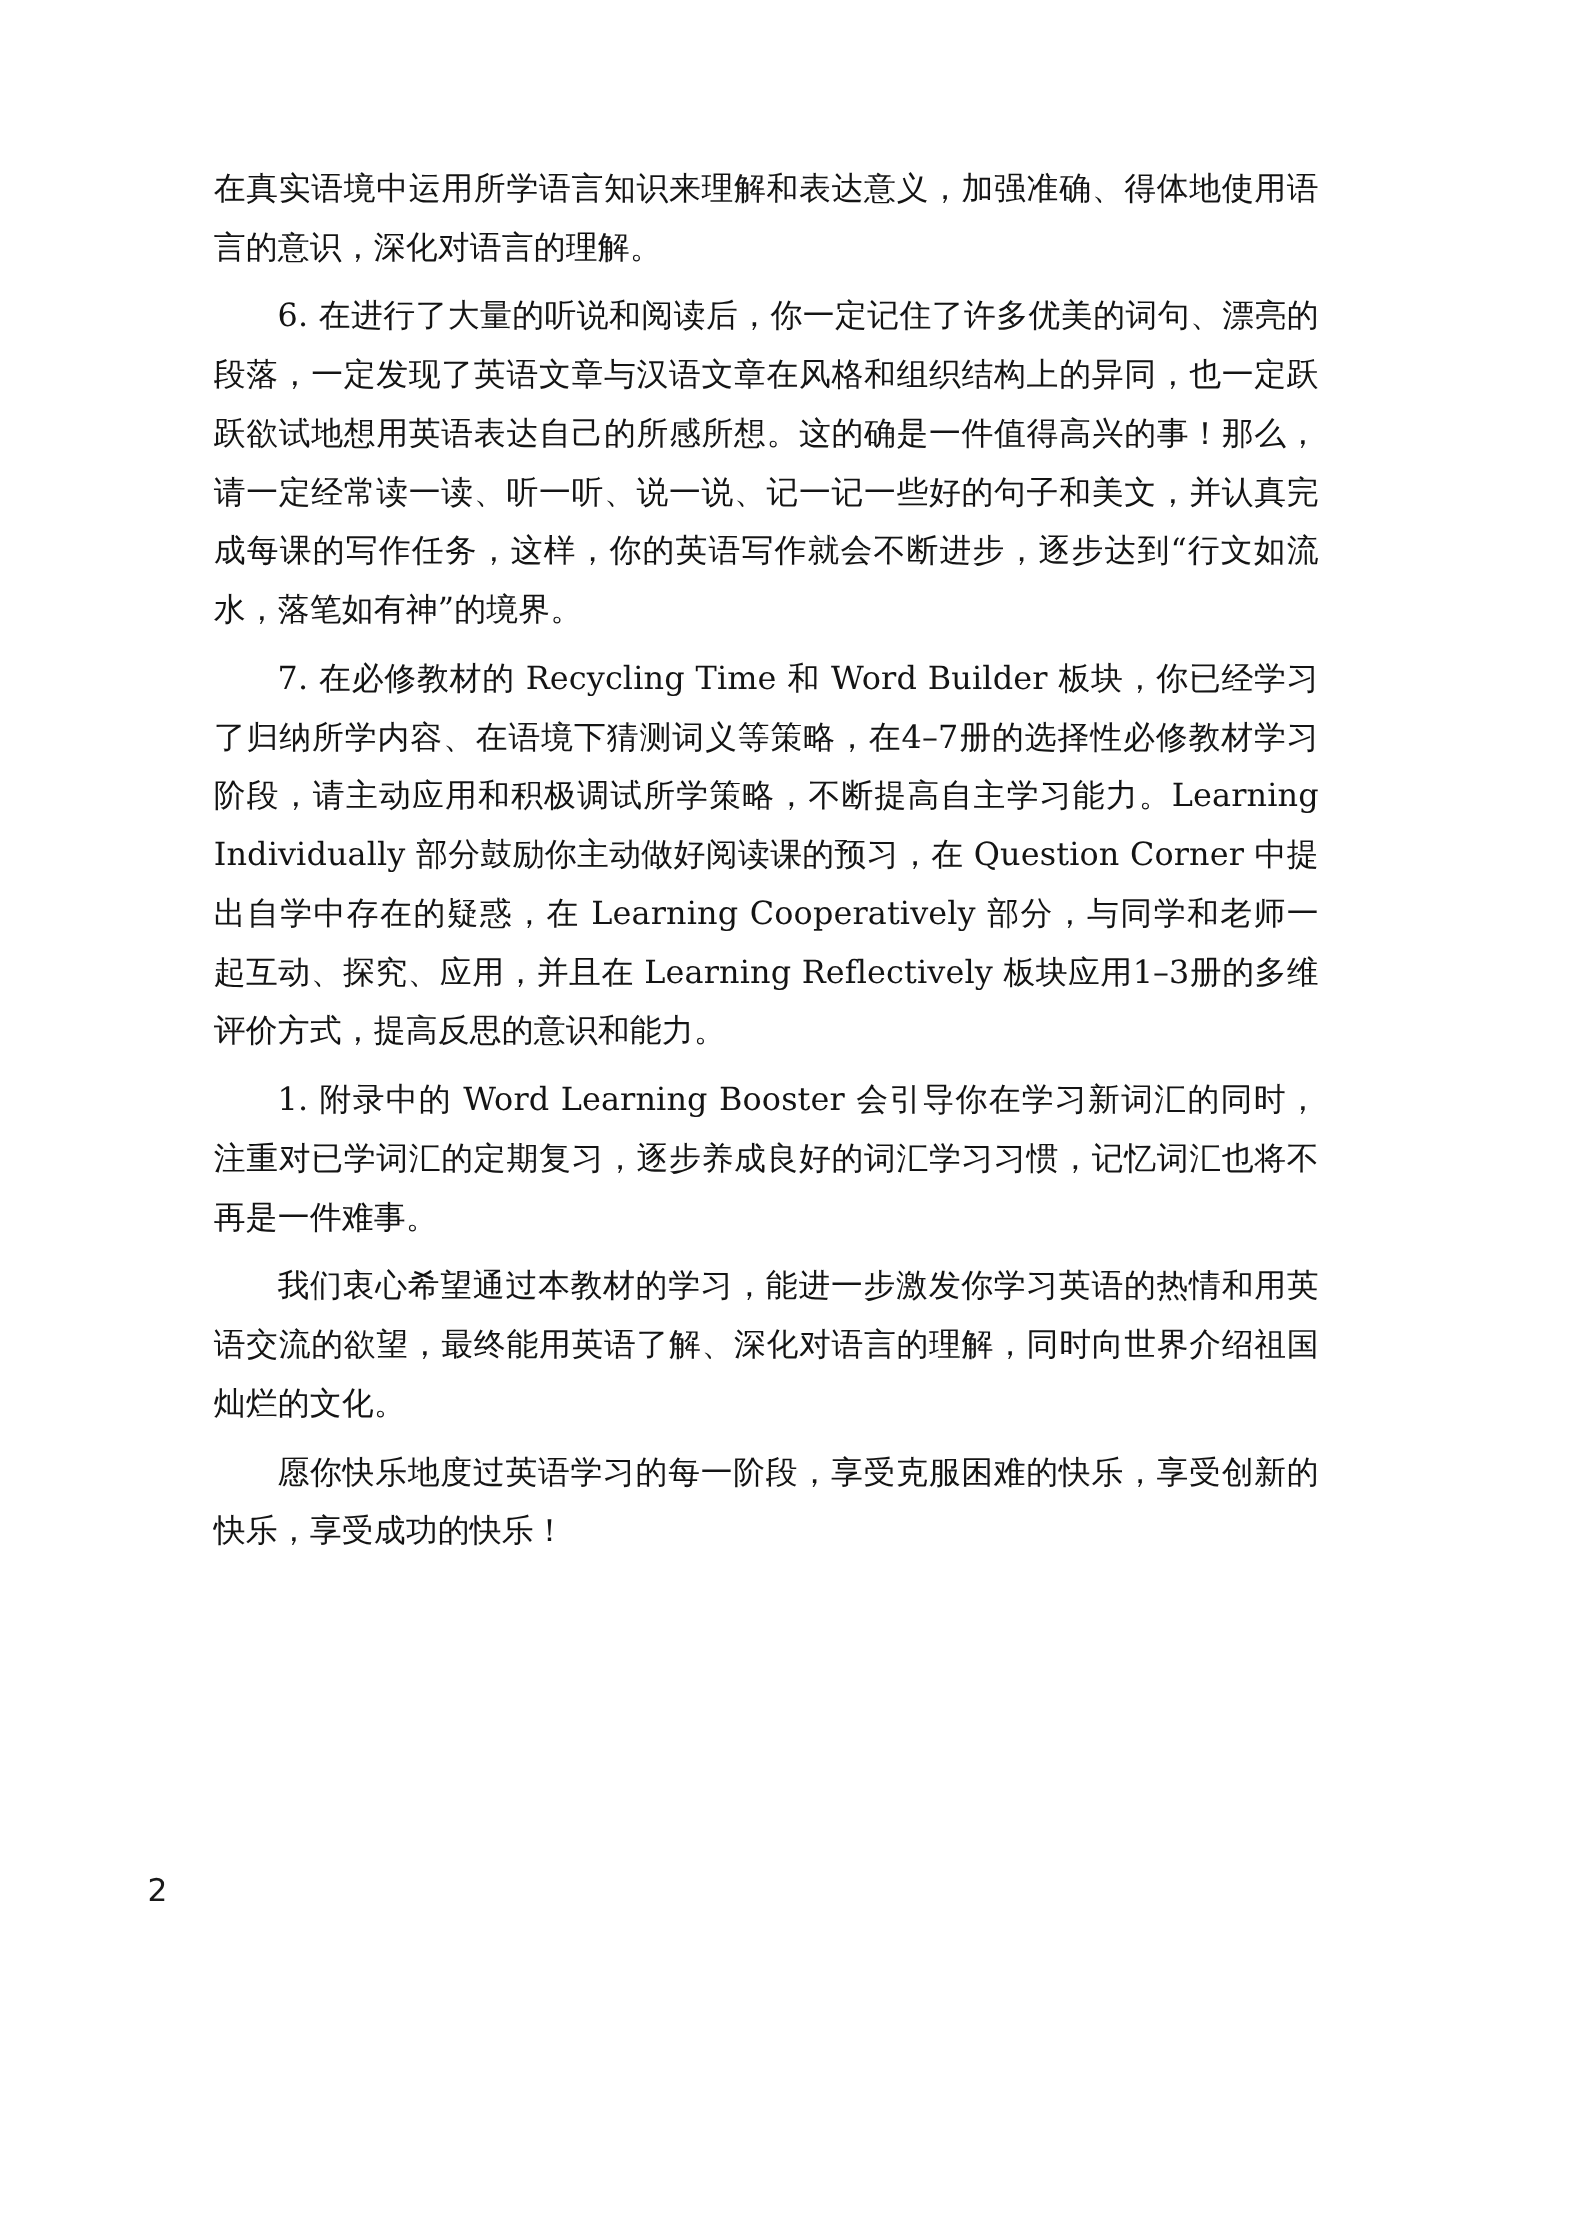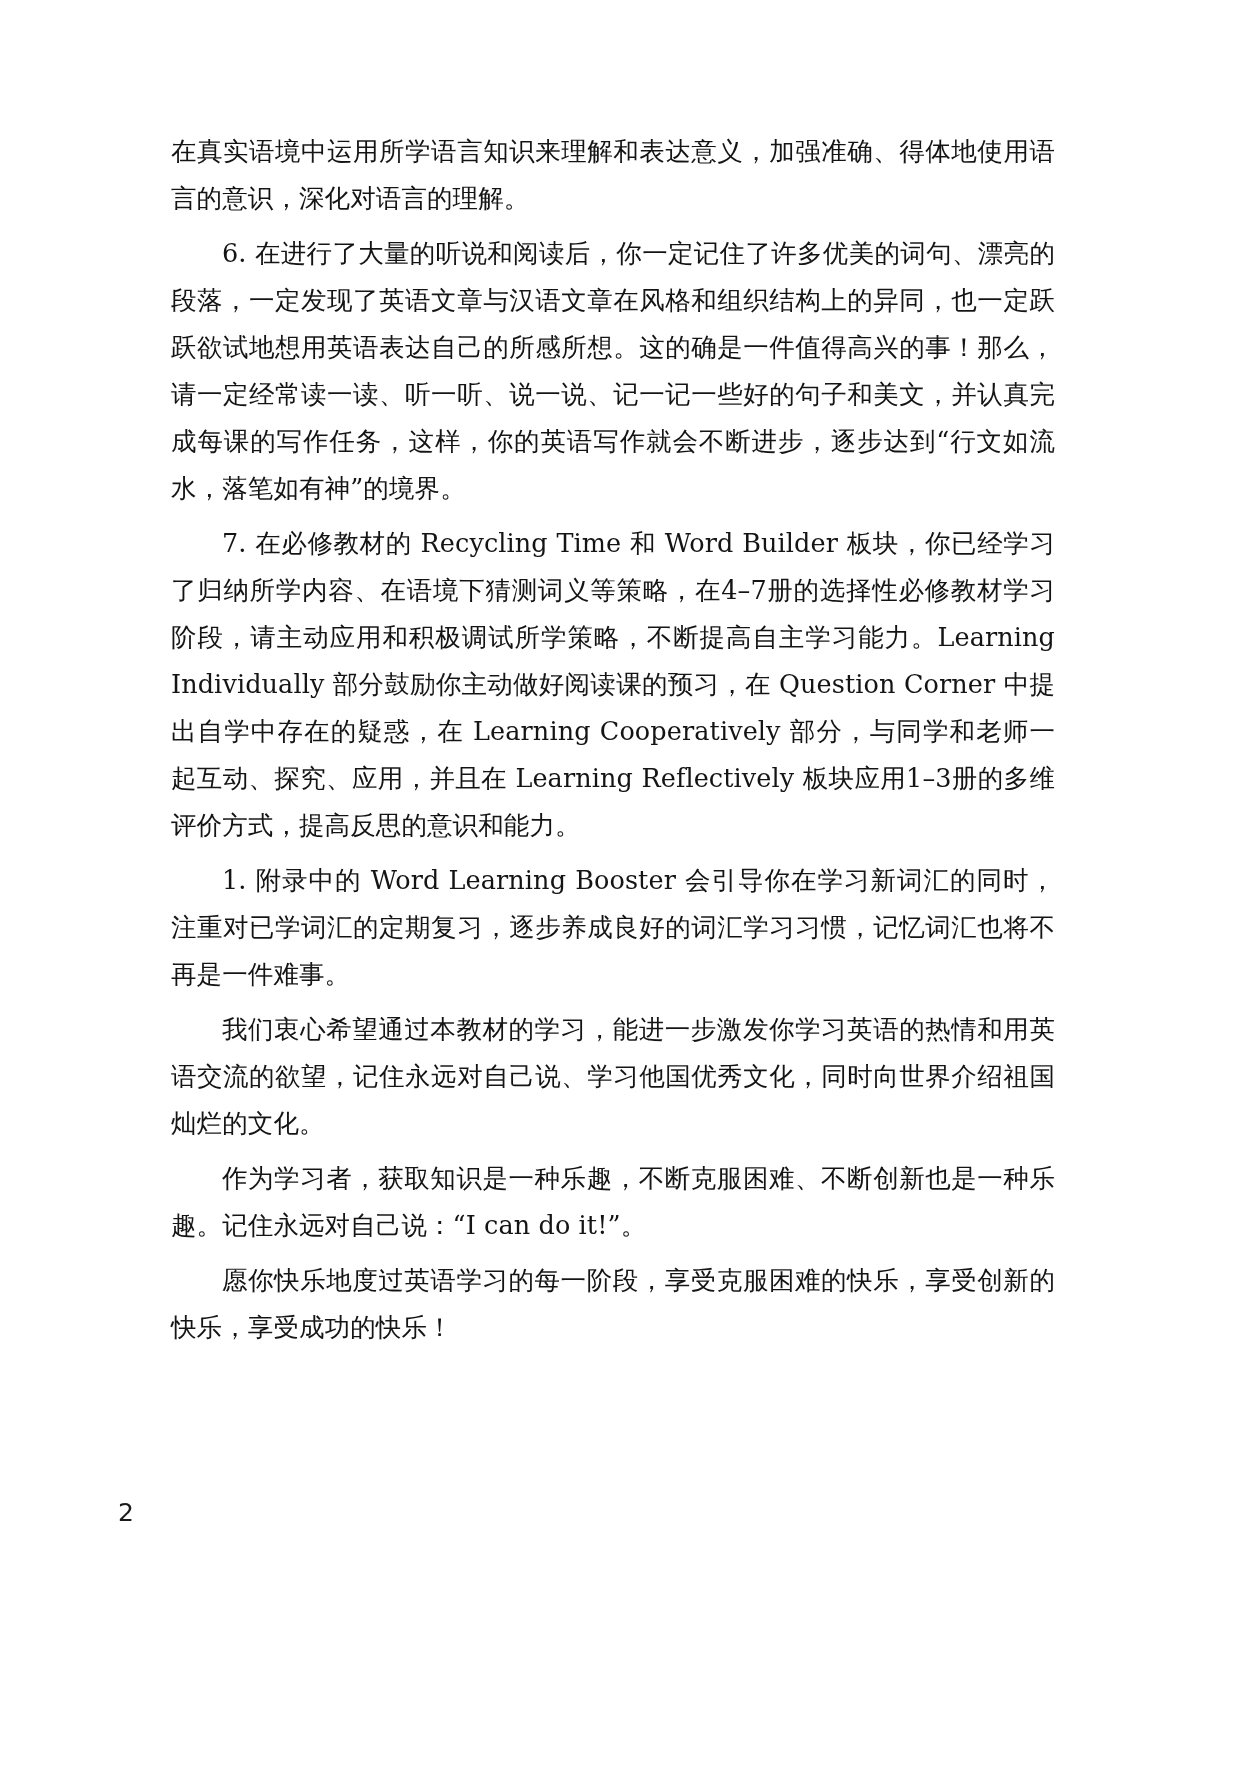--- a/index.html
+++ b/index.html
@@ -60,23 +60,22 @@
 
     <p class="para first">在真实语境中运用所学语言知识来理解和表达意义，加强准确、得体地使用语言的意识，深化对语言的理解。</p>
 
     <p class="para indent">6. 在进行了大量的听说和阅读后，你一定记住了许多优美的词句、漂亮的段落，一定发现了英语文章与汉语文章在风格和组织结构上的异同，也一定跃跃欲试地想用英语表达自己的所感所想。这的确是一件值得高兴的事！那么，请一定经常读一读、听一听、说一说、记一记一些好的句子和美文，并认真完成每课的写作任务，这样，你的英语写作就会不断进步，逐步达到“行文如流水，落笔如有神”的境界。</p>
 
     <p class="para indent">7. 在必修教材的 Recycling Time 和 Word Builder 板块，你已经学习了归纳所学内容、在语境下猜测词义等策略，在4–7册的选择性必修教材学习阶段，请主动应用和积极调试所学策略，不断提高自主学习能力。Learning Individually 部分鼓励你主动做好阅读课的预习，在 Question Corner 中提出自学中存在的疑惑，在 Learning Cooperatively 部分，与同学和老师一起互动、探究、应用，并且在 Learning Reflectively 板块应用1–3册的多维评价方式，提高反思的意识和能力。</p>
 
     <p class="para indent">1. 附录中的 Word Learning Booster 会引导你在学习新词汇的同时，注重对已学词汇的定期复习，逐步养成良好的词汇学习习惯，记忆词汇也将不再是一件难事。</p>
 
 
-    <p class="para indent">我们衷心希望通过本教材的学习，能进一步激发你学习英语的热情和用英语交流的欲望，记住永远对自己说、学习他国优秀文化，同时向世界介绍祖国灿烂的文化。</p>
+    <p class="para indent">我们衷心希望通过本教材的学习，能进一步激发你学习英语的热情和用英语交流的欲望，最终能用英语了解、深化对语言的理解，同时向世界介绍祖国灿烂的文化。</p>
 
-    <p class="para indent">作为学习者，获取知识是一种乐趣，不断克服困难、不断创新也是一种乐趣。记住永远对自己说：“I can do it!”。</p>
 
     <p class="para indent">愿你快乐地度过英语学习的每一阶段，享受克服困难的快乐，享受创新的快乐，享受成功的快乐！</p>
 
   </div>
 
   <div class="page-number">2</div>
 
 </div>
 
 </body></html>

